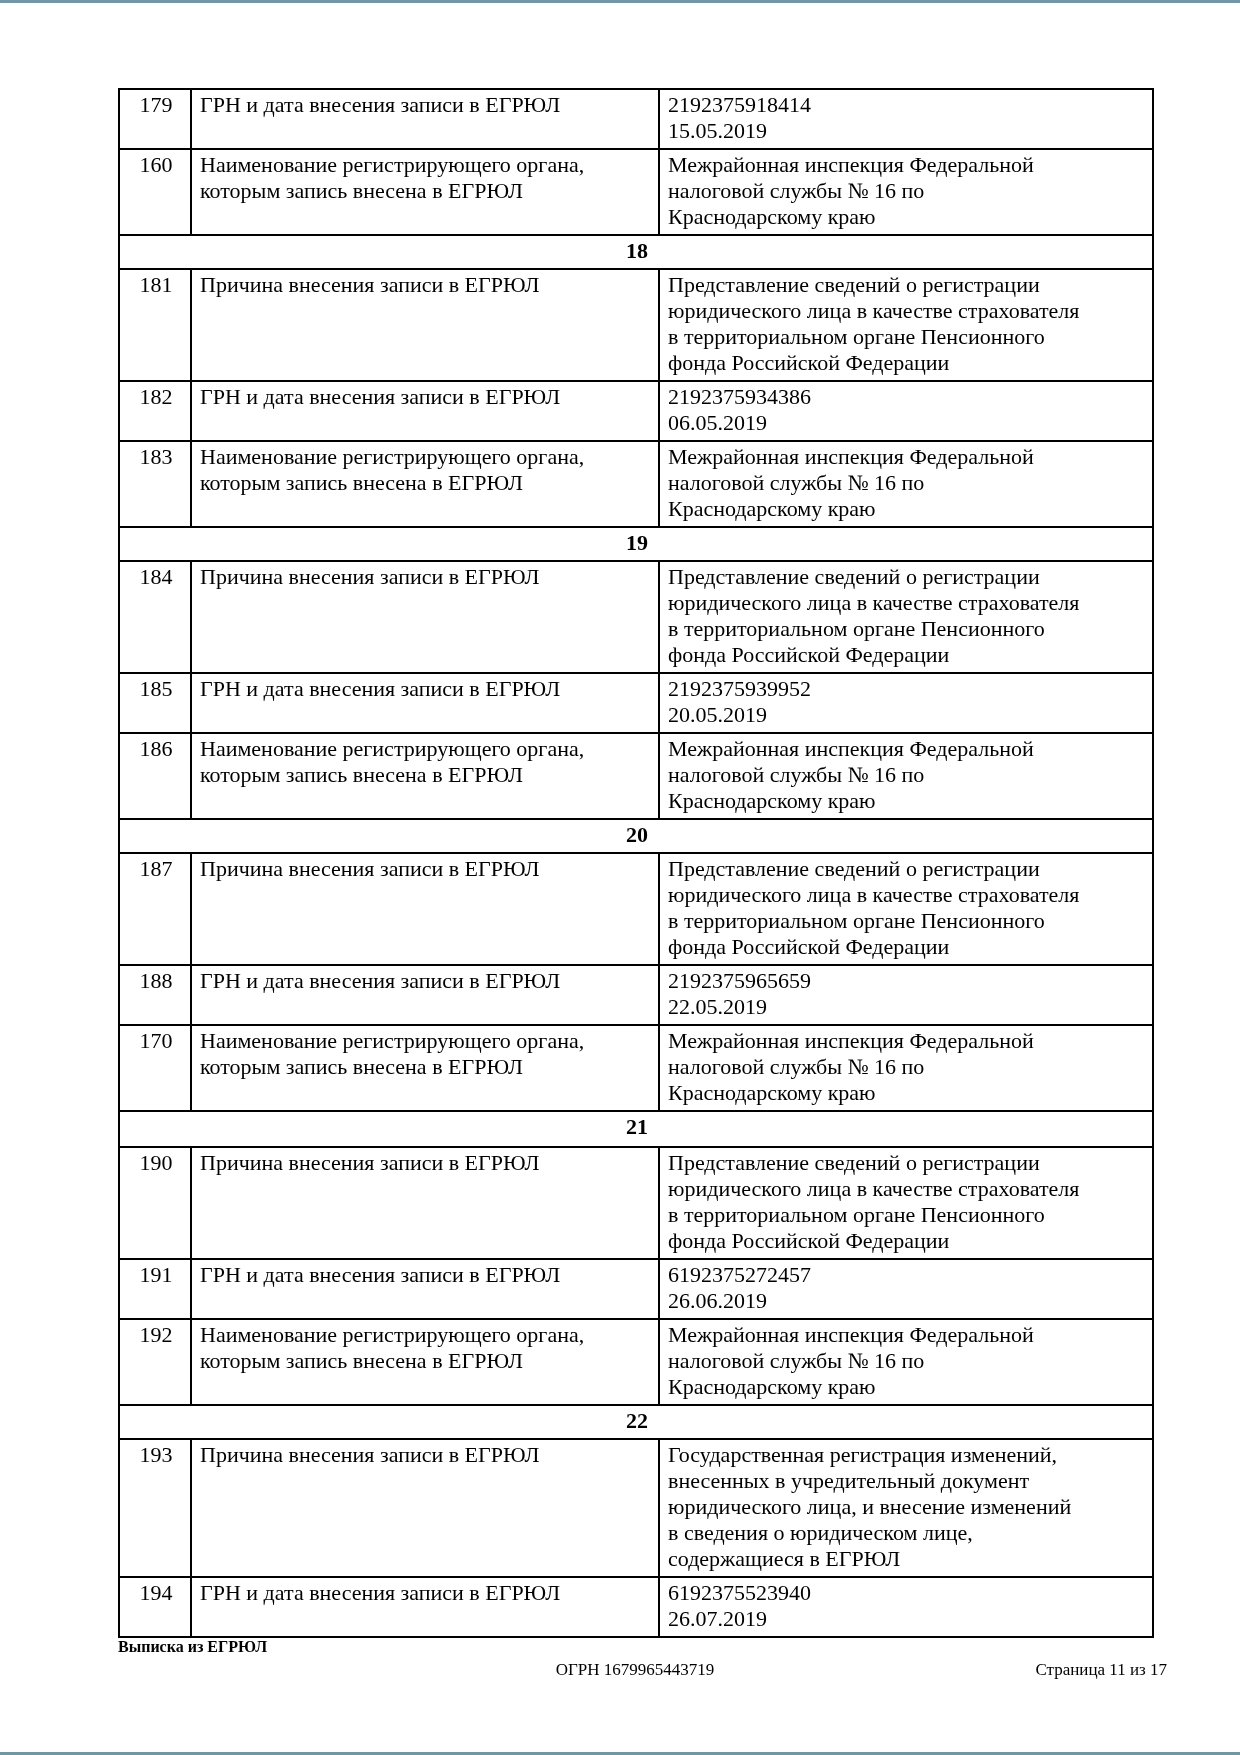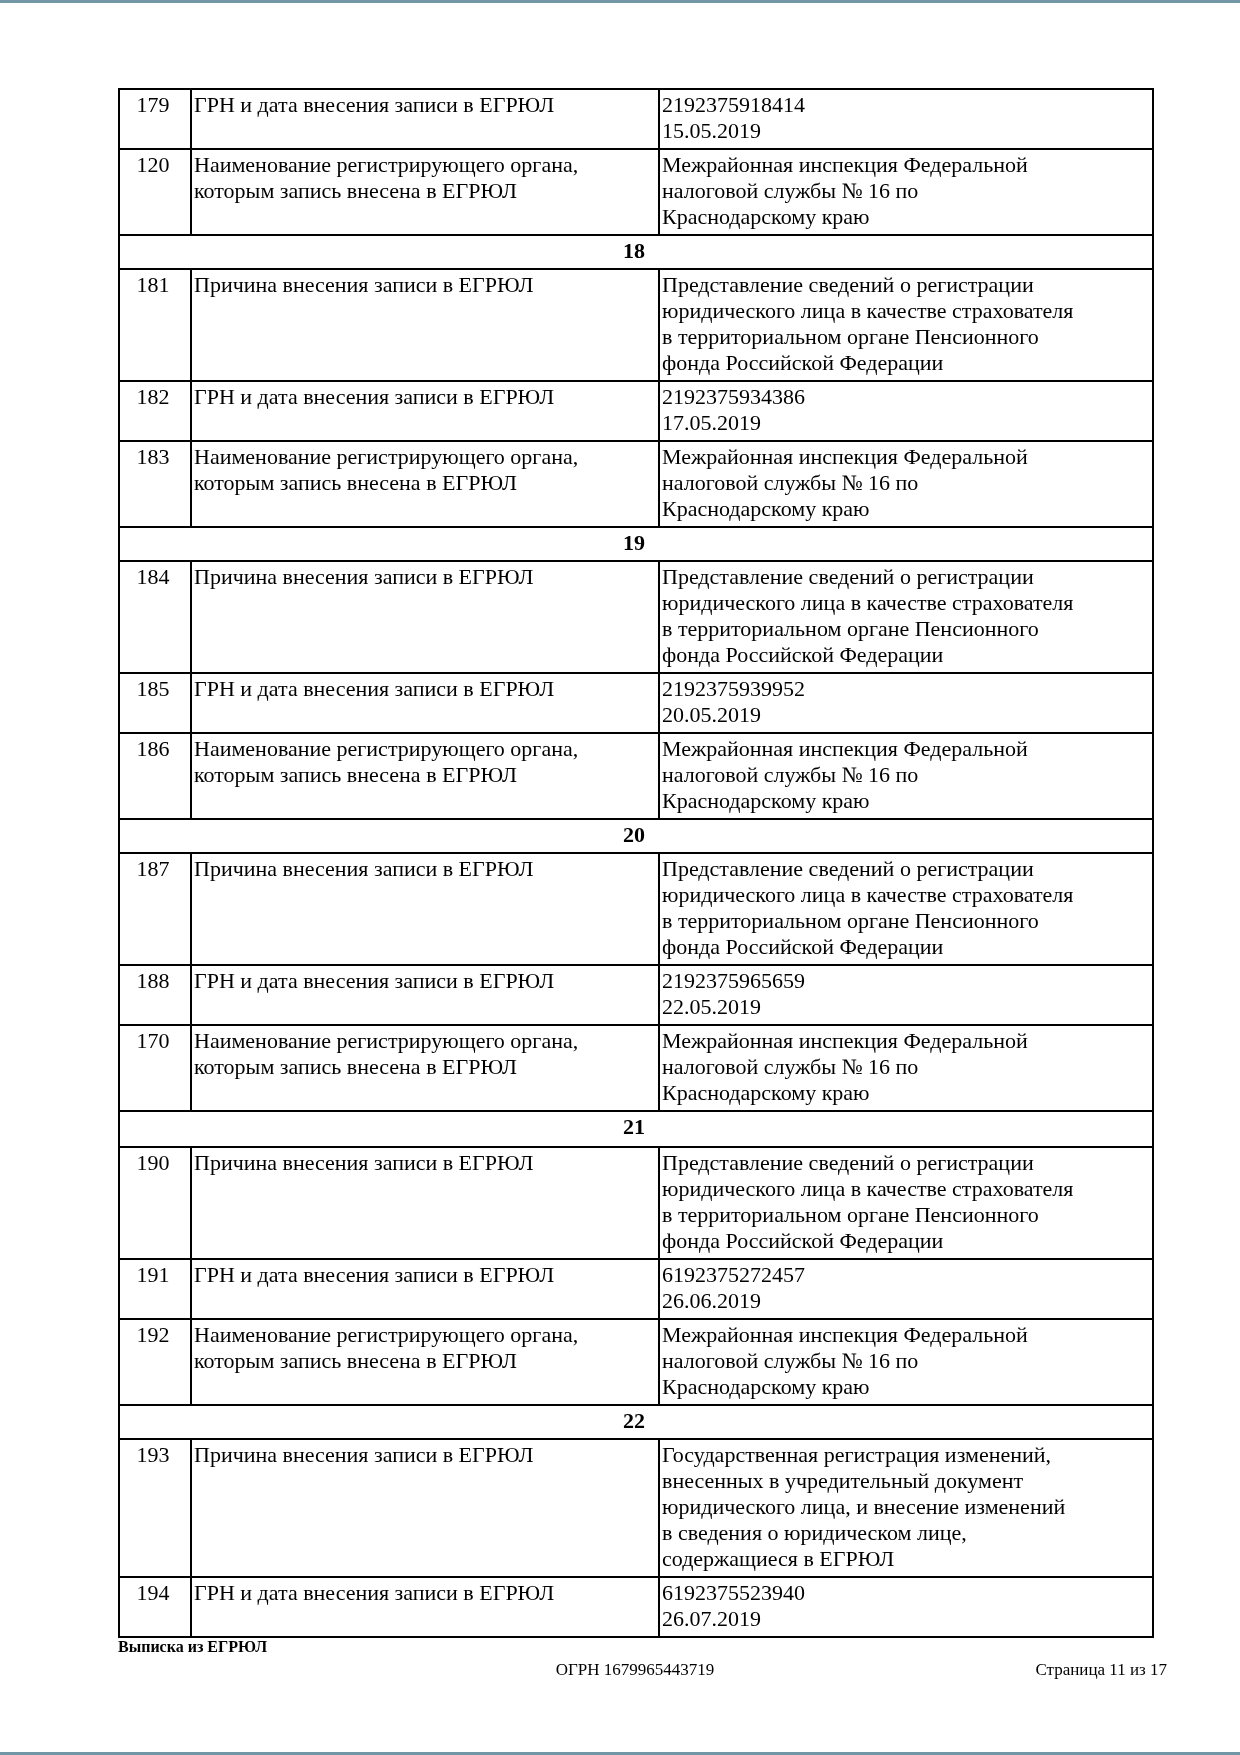--- a/index.html
+++ b/index.html
@@ -24,21 +24,21 @@
     left: 118px; top: 88px;
     width: 1034px;
     border-collapse: collapse;
     table-layout: fixed;
   }
   table.egrul td {
     border: 2px solid #000;
     vertical-align: top;
     font-size: 22px;
     line-height: 26px;
-    padding: 2px 6px 4px 2px;
+    padding: 2px 6px 4px 8px;
     white-space: pre-line;
     overflow: hidden;
   }
   td.num { text-align: center; padding-left: 2px; padding-right: 2px; }
   td.sec { text-align: center; font-weight: bold; white-space: normal; }
 
   .footer {
     position: absolute;
     left: 118px; top: 1636px;
     width: 1049px;
@@ -66,21 +66,21 @@
       <col style="width:494px">
     </colgroup>
     <tbody id="egrul-body">
         <tr style="height: 58px;">
           <td class="num">179</td>
           <td class="lbl">ГРН и дата внесения записи в ЕГРЮЛ</td>
           <td class="val">2192375918414
 15.05.2019</td>
         </tr>
         <tr style="height: 84px;">
-          <td class="num">120</td>
+          <td class="num">160</td>
           <td class="lbl">Наименование регистрирующего органа,
 которым запись внесена в ЕГРЮЛ</td>
           <td class="val">Межрайонная инспекция Федеральной
 налоговой службы № 16 по
 Краснодарскому краю</td>
         </tr>
         <tr style="height: 24px;">
           <td colspan="3" class="sec">18</td>
         </tr>
         <tr style="height: 110px;">
@@ -88,21 +88,21 @@
           <td class="lbl">Причина внесения записи в ЕГРЮЛ</td>
           <td class="val">Представление сведений о регистрации
 юридического лица в качестве страхователя
 в территориальном органе Пенсионного
 фонда Российской Федерации</td>
         </tr>
         <tr style="height: 58px;">
           <td class="num">182</td>
           <td class="lbl">ГРН и дата внесения записи в ЕГРЮЛ</td>
           <td class="val">2192375934386
-17.05.2019</td>
+06.05.2019</td>
         </tr>
         <tr style="height: 84px;">
           <td class="num">183</td>
           <td class="lbl">Наименование регистрирующего органа,
 которым запись внесена в ЕГРЮЛ</td>
           <td class="val">Межрайонная инспекция Федеральной
 налоговой службы № 16 по
 Краснодарскому краю</td>
         </tr>
         <tr style="height: 22px;">

